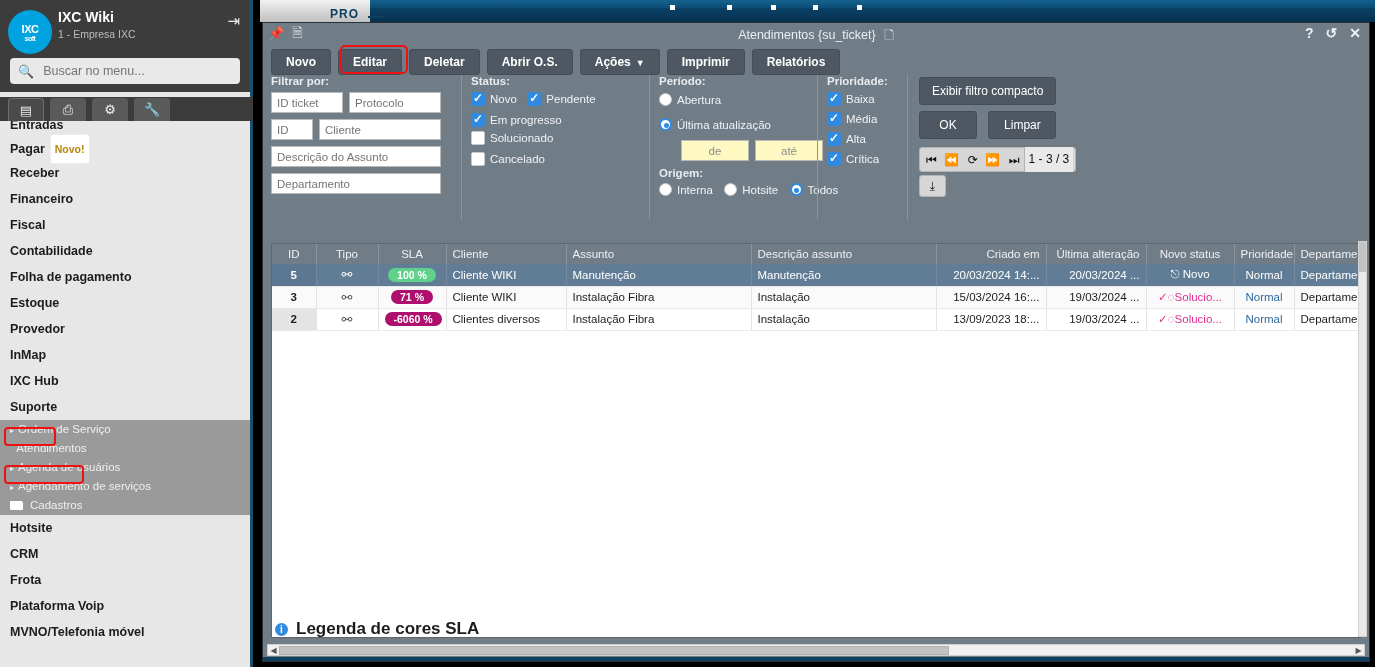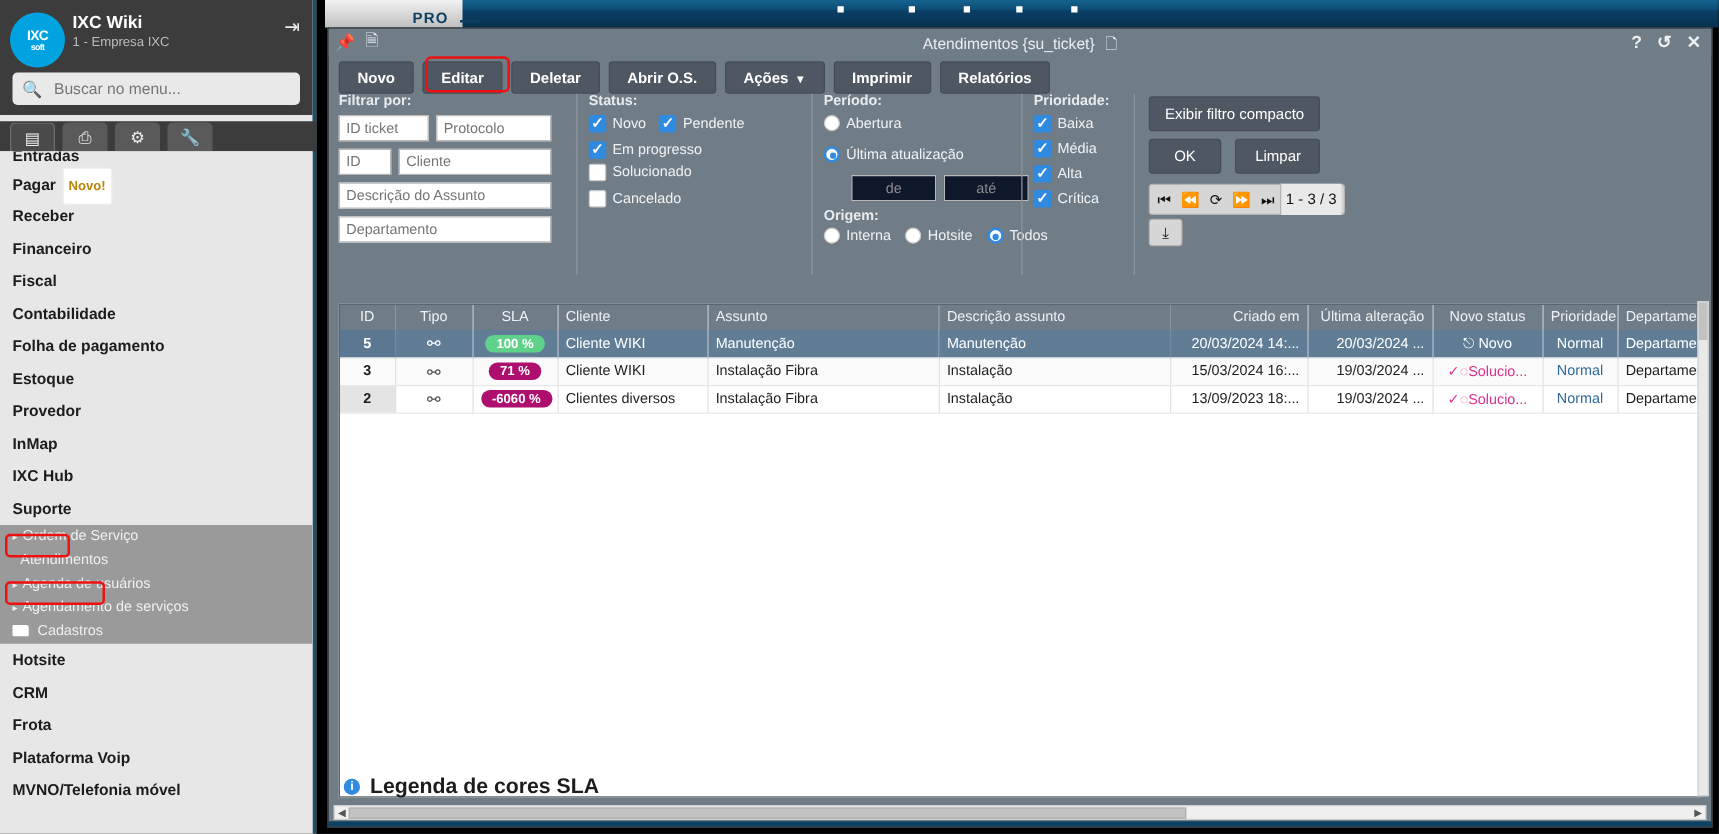--- a/index.html
+++ b/index.html
@@ -149,21 +149,21 @@
   .radio {
     width:13px; height:13px; border-radius:50%; background:#fff; border:1px solid #c7c7c7;
     display:inline-block; position:relative; flex:none; cursor:pointer;
   }
   .radio.on { border:2px solid #2f8ae0; background:#fff; }
   .radio.on:after {
     content:""; position:absolute; left:2.5px; top:2.5px; width:5px; height:5px;
     border-radius:50%; background:#2f8ae0;
   }
   .dateinput {
-    background:#0f172a; border:1px solid #b9b9b9; height:21px; width:68px;
+    background:#fef9c3; border:1px solid #b9b9b9; height:21px; width:68px;
     font-size:11.5px; color:#8c8c8c; text-align:center; line-height:20px;
   }
 
   .actbtn {
     background:#4f5862; color:#fff; font-size:12px; font-weight:normal;
     padding:6px 12px; border-radius:3px; cursor:pointer; text-align:center;
     border:1px solid #454d56; display:inline-block;
   }
   .pager {
     background:#d6d6d6; border:1px solid #b4b4b4; border-radius:3px;

